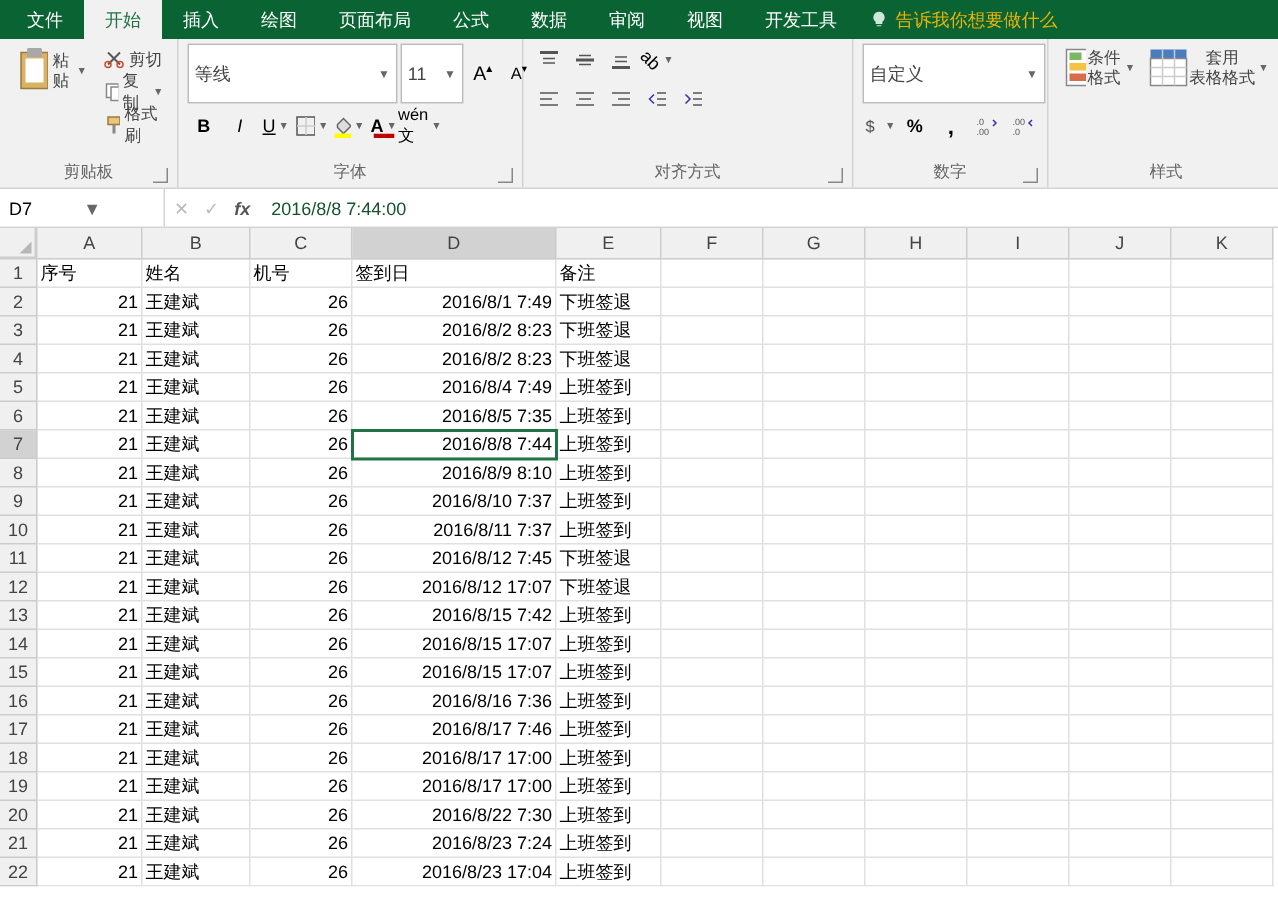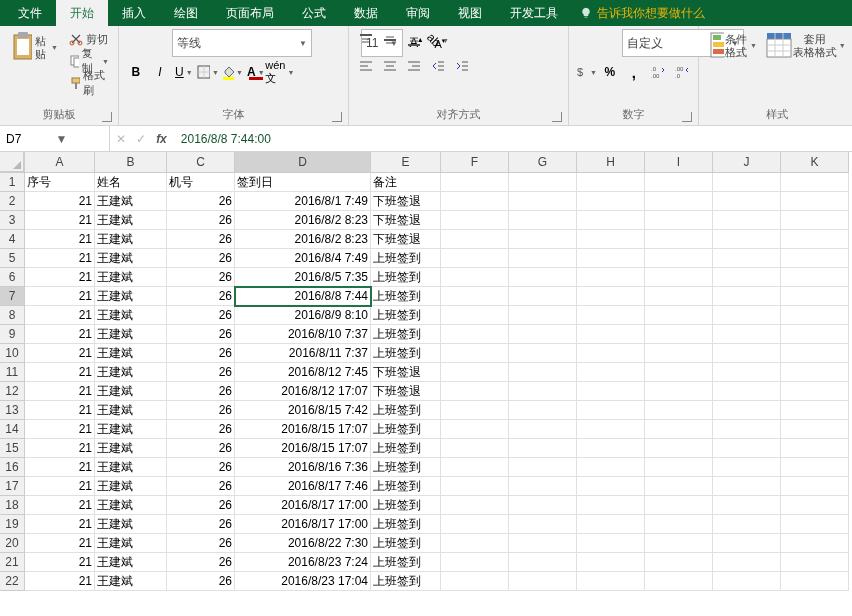--- a/index.html
+++ b/index.html
@@ -21,21 +21,21 @@
 .col { display: flex; flex-direction: column; gap: 2px; }
 .row { display: flex; align-items: center; gap: 2px; }
 
 .big-btn { display: flex; flex-direction: row; align-items: center; justify-content: center; padding: 2px 4px; cursor: pointer; }
 .big-btn .lbl { font-size: 11px; color: #444; margin-top: 1px; line-height: 1.1; text-align: center; }
 .small-btn { display: flex; align-items: center; padding: 1px 3px; cursor: pointer; font-size: 11px; color: #444; gap: 3px; height: 20px; }
 
 .icon-btn { width: 22px; height: 22px; display: flex; align-items: center; justify-content: center; cursor: pointer; position: relative; }
 .dd { font-size: 7px; color: #666; margin-left: 2px; }
 
-.combo { background: #fff; border: 1px solid #bbb; height: 28px; display: flex; align-items: center; padding: 0 4px; font-size: 12px; color: #444; margin-left: 47px; }
+.combo { background: #fff; border: 1px solid #bbb; height: 40px; display: flex; align-items: center; padding: 0 4px; font-size: 12px; color: #444; }
 .combo .arrow { margin-left: auto; font-size: 8px; color: #666; }
 
 
 .namebox-row { display: flex; align-items: center; border-bottom: 1px solid #d4d4d4; height: 26px; background: #fff; }
 .namebox { width: 110px; border-right: 1px solid #d4d4d4; display: flex; align-items: center; padding: 0 6px; height: 100%; }
 .namebox span { flex: 1; font-size: 12px; }
 .fx-btns { display: flex; align-items: center; padding: 0 6px; gap: 10px; color: #888; }
 .fx-btns .fx { font-style: italic; font-weight: bold; color: #555; }
 .formula-input { flex: 1; padding: 0 8px; font-size: 12px; color: #14532d; }
 

